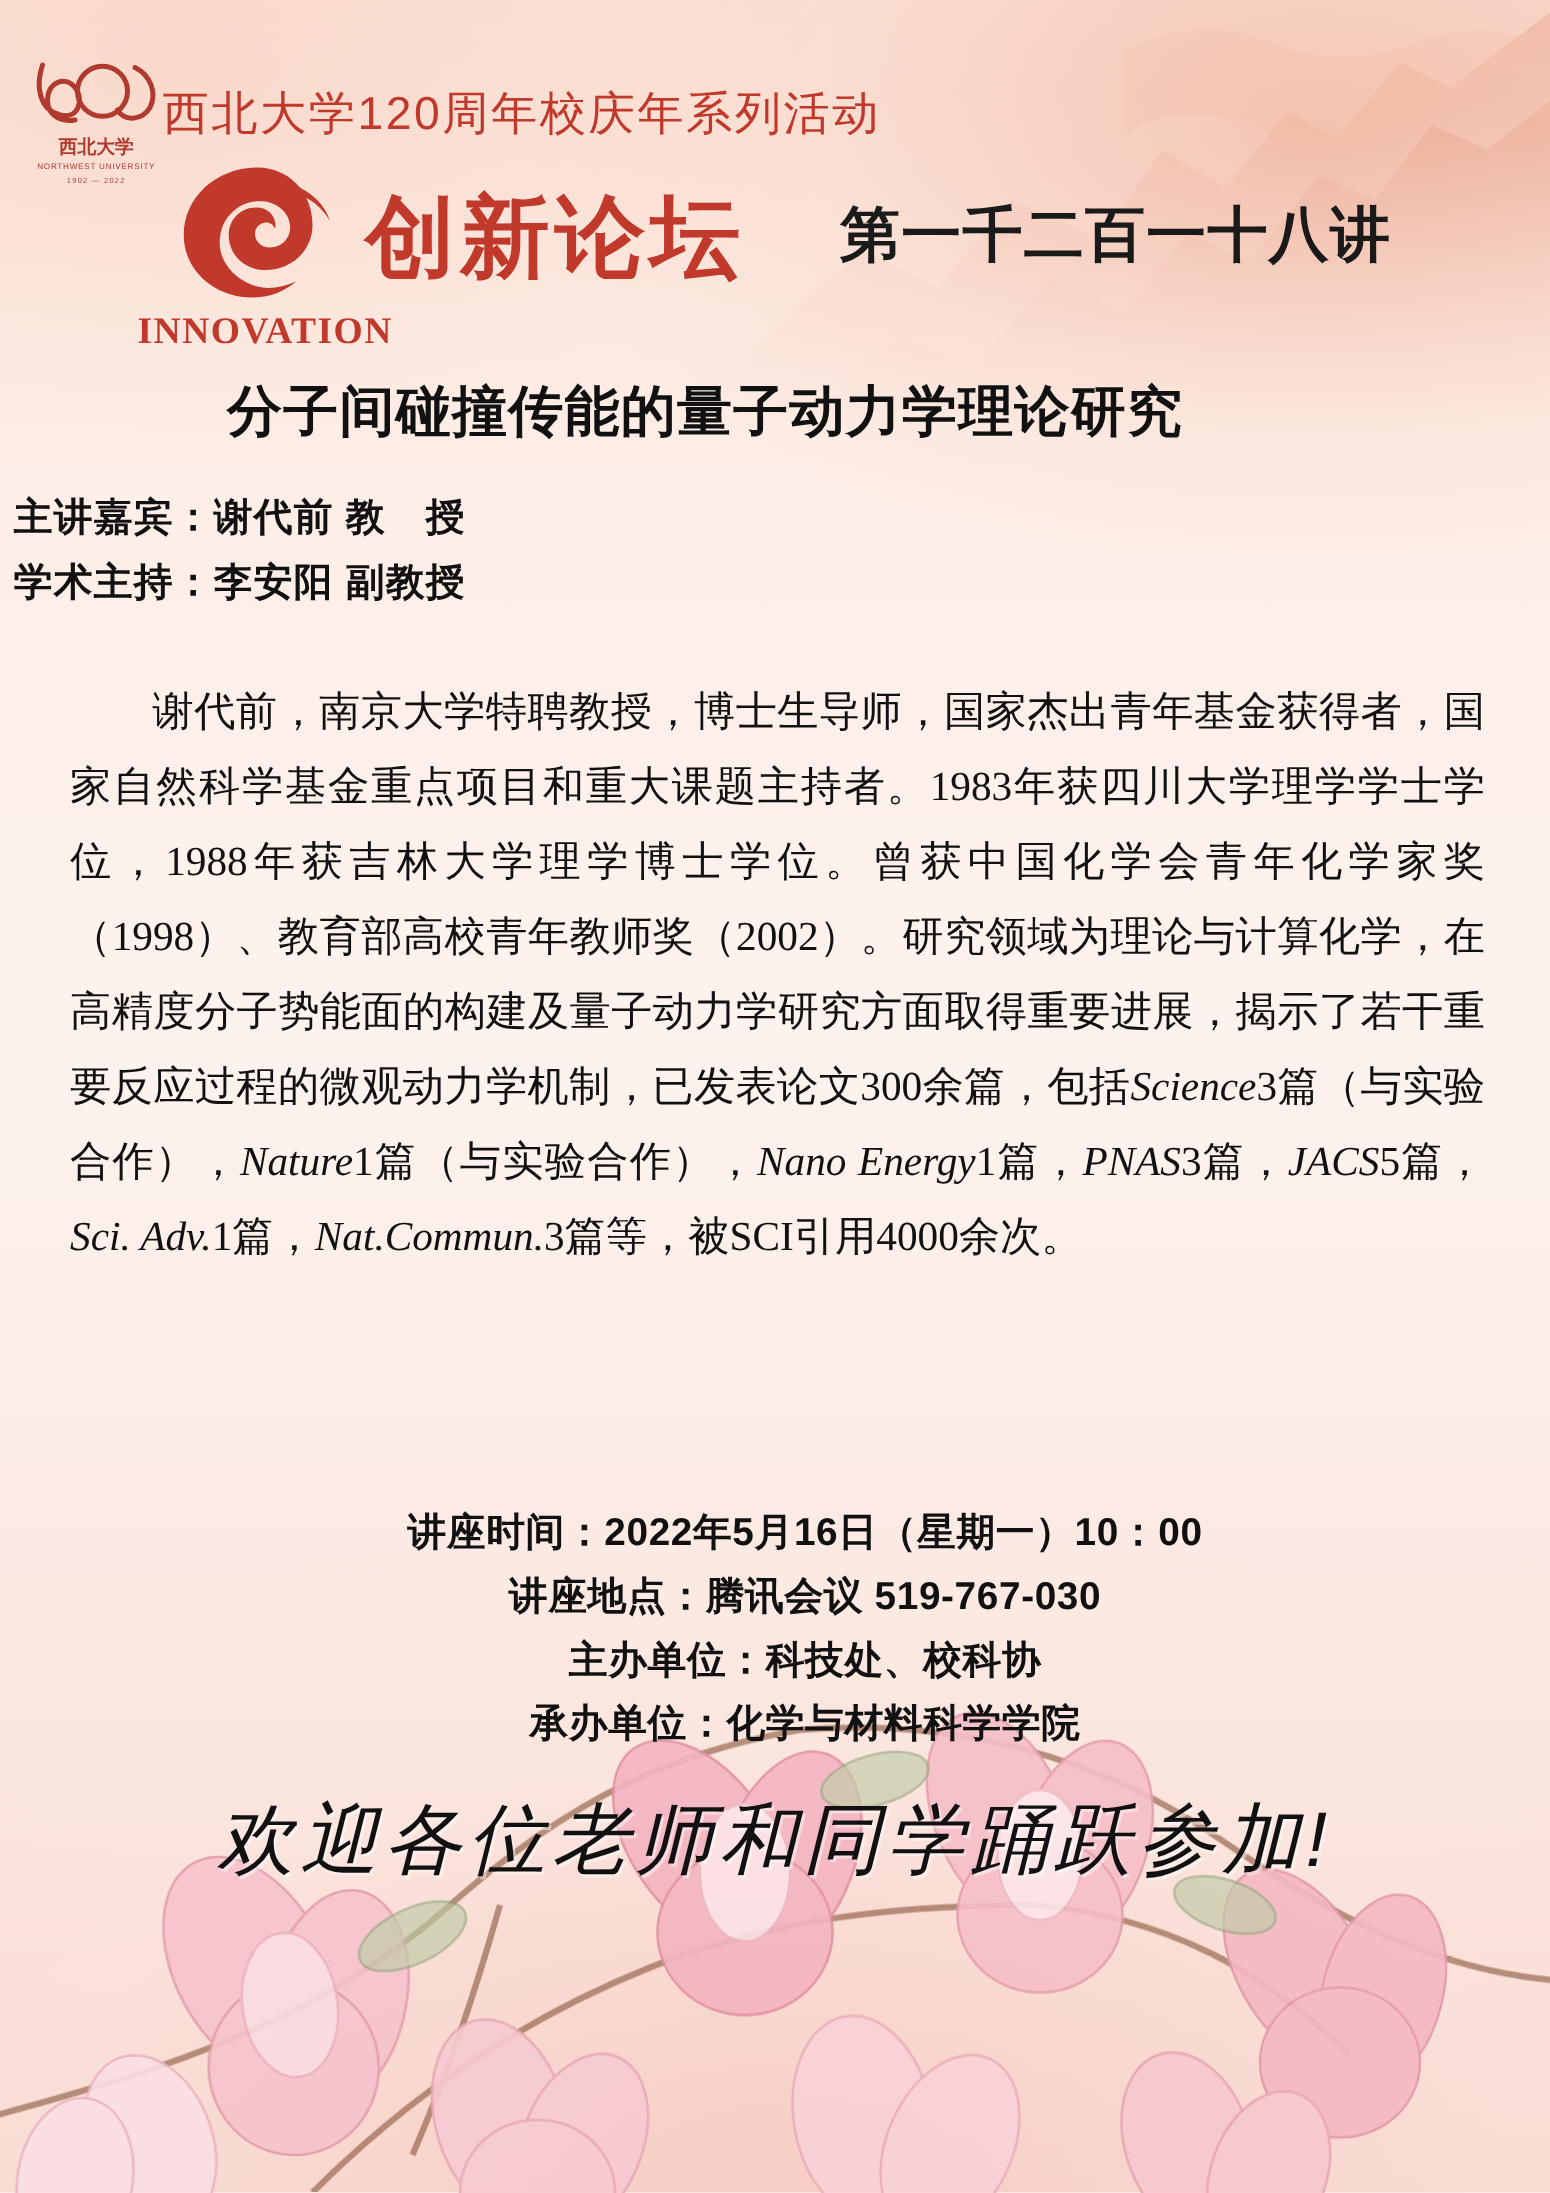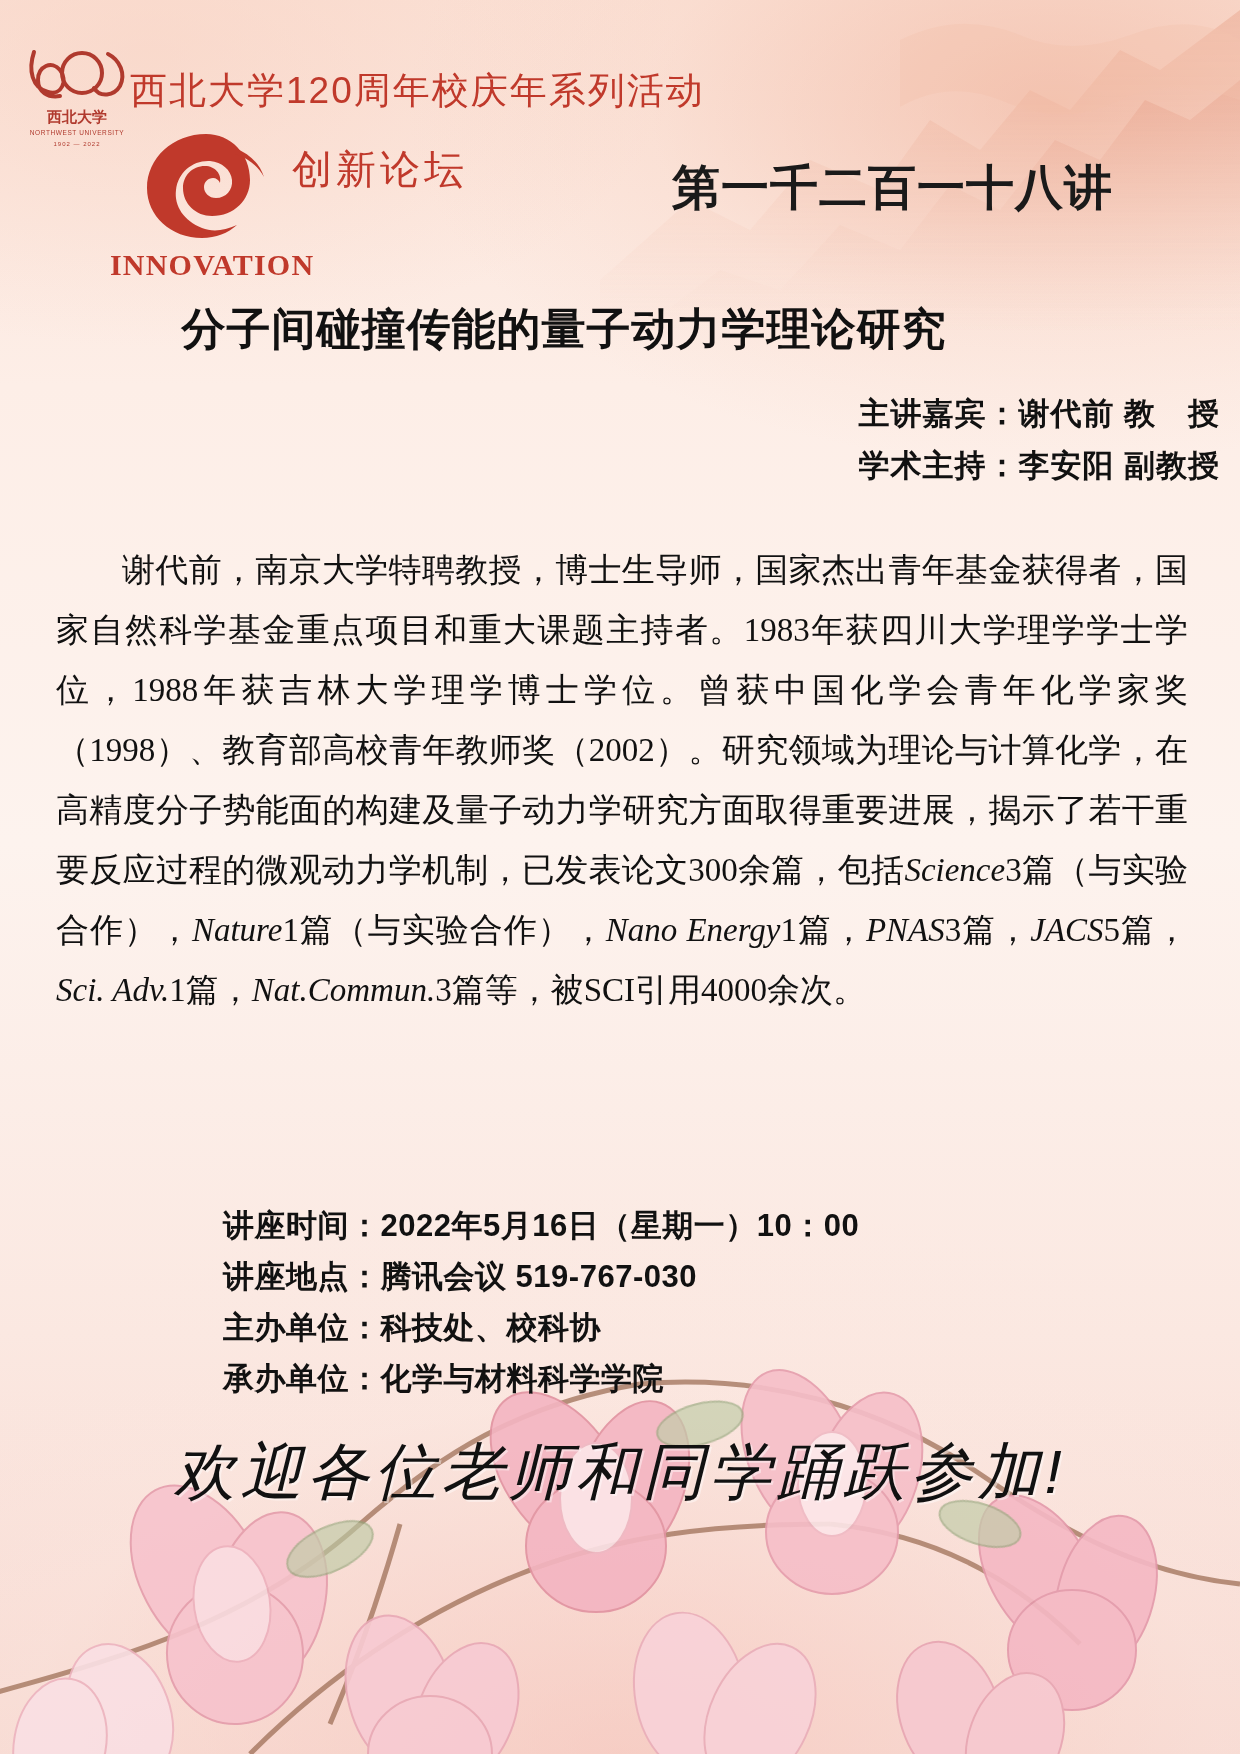--- a/index.html
+++ b/index.html
@@ -92,22 +92,22 @@
     font-family: Liberation Serif, serif;
     font-weight: bold;
     font-size: 30px;
     letter-spacing: 1.2px;
     color: #c0392b;
   }
   .forum-name {
     position: absolute;
     left: 292px; top: 22px;
     font-family: "Liberation Sans", sans-serif;
-    font-weight: normal;
-    font-size: 40px;
+    font-weight: bold;
+    font-size: 72px;
     letter-spacing: 4px;
     color: #c0392b;
     white-space: nowrap;
   }
   .forum-session {
     position: absolute;
     left: 672px; top: 36px;
     font-family: "Liberation Sans", sans-serif;
     font-weight: bold;
     font-size: 48px;
@@ -125,23 +125,23 @@
     font-family: "Liberation Sans", sans-serif;
     font-weight: bold;
     font-size: 44px;
     letter-spacing: 1px;
     color: #111;
   }
 
   
   .speakers {
     position: absolute;
-    top: 388px; left: 0;
+    top: 388px; left: 11px;
     width: 1220px;
-    text-align: right;
+    text-align: left;
     color: #111;
   }
   .speaker-line {
     font-family: "Liberation Sans", sans-serif;
     font-weight: bold;
     font-size: 31px;
     letter-spacing: 1px;
     line-height: 52px;
   }
 
@@ -158,23 +158,24 @@
     text-align: justify;
     text-justify: inter-ideograph;
     text-indent: 2em;
   }
   .bio i { font-style: italic; }
 
   
   .info {
     position: absolute;
     top: 1200px;
-    left: 223px;
+    left: 244px;
     width: 800px;
     color: #111;
+    text-align: center;
   }
   .info-line {
     font-family: "Liberation Sans", sans-serif;
     font-weight: bold;
     font-size: 31px;
     line-height: 51px;
     letter-spacing: 0.5px;
     white-space: nowrap;
   }
 

